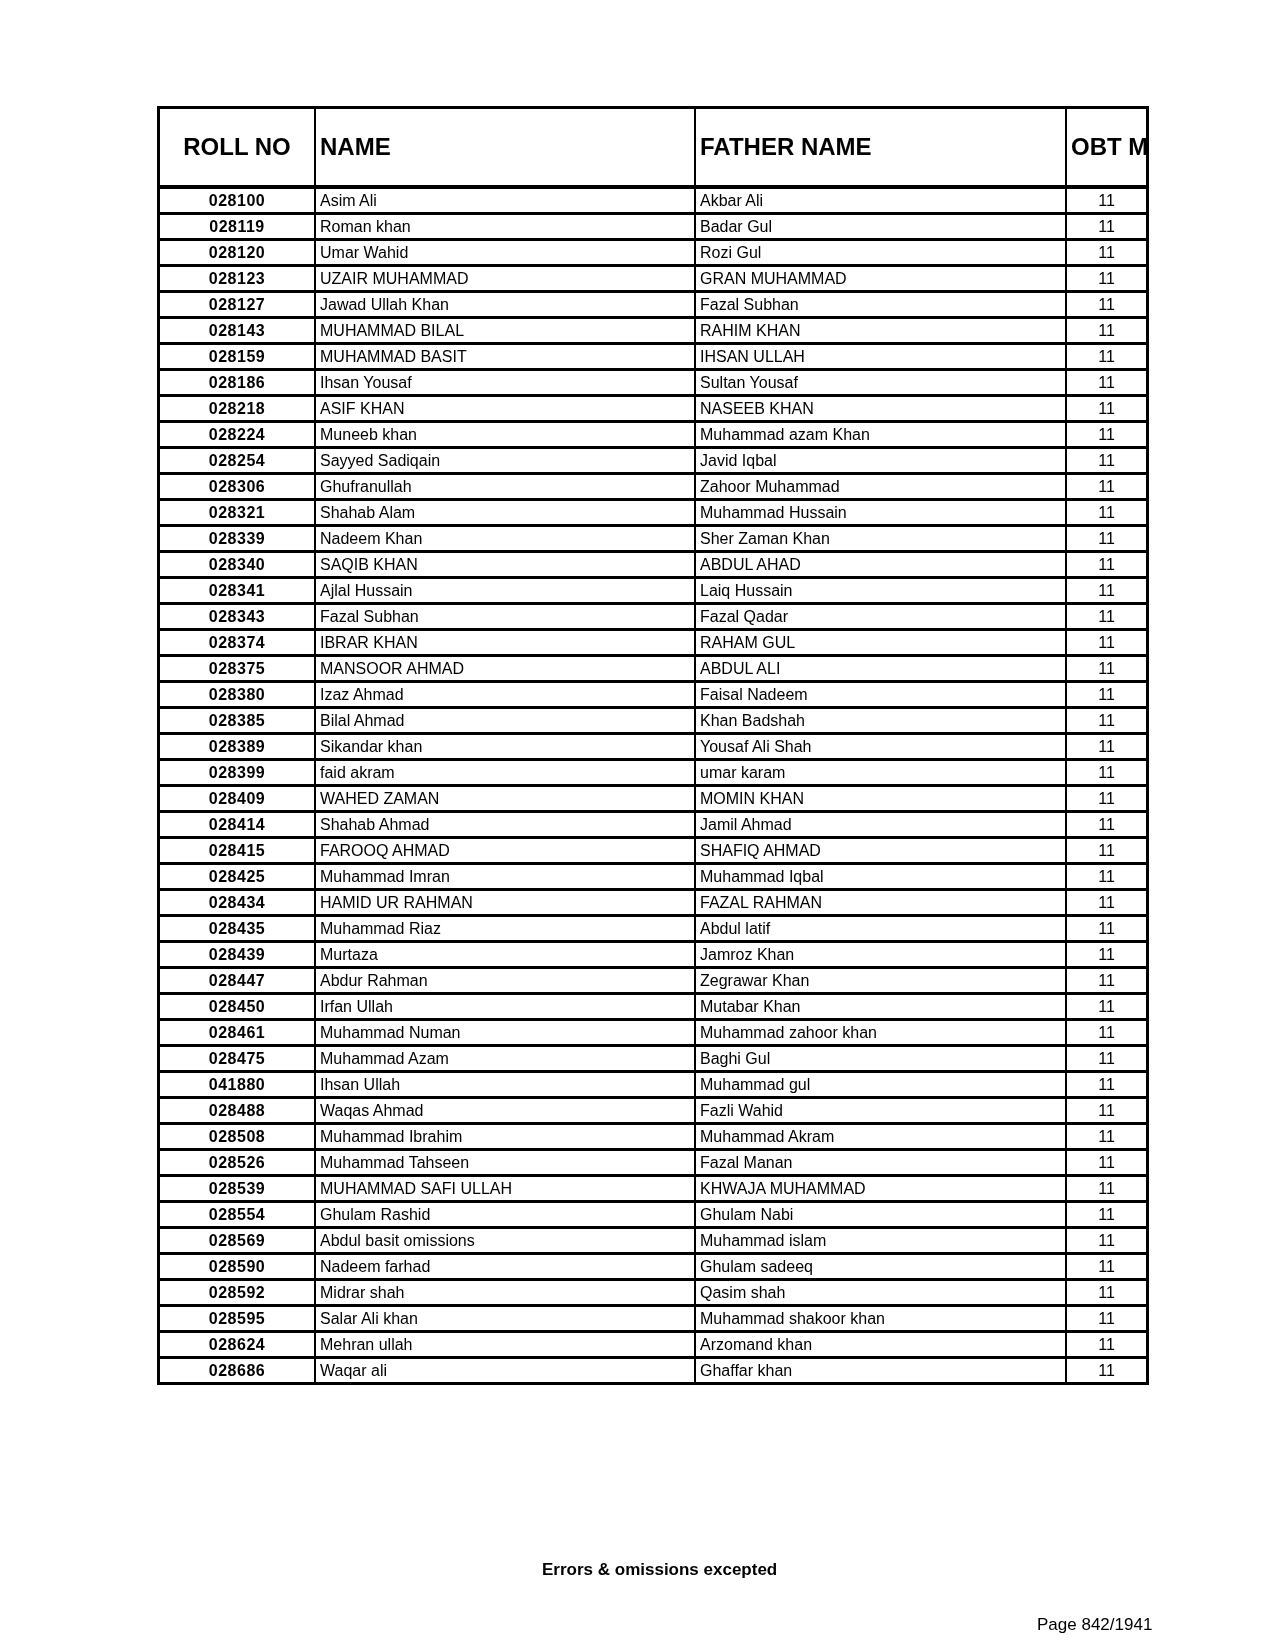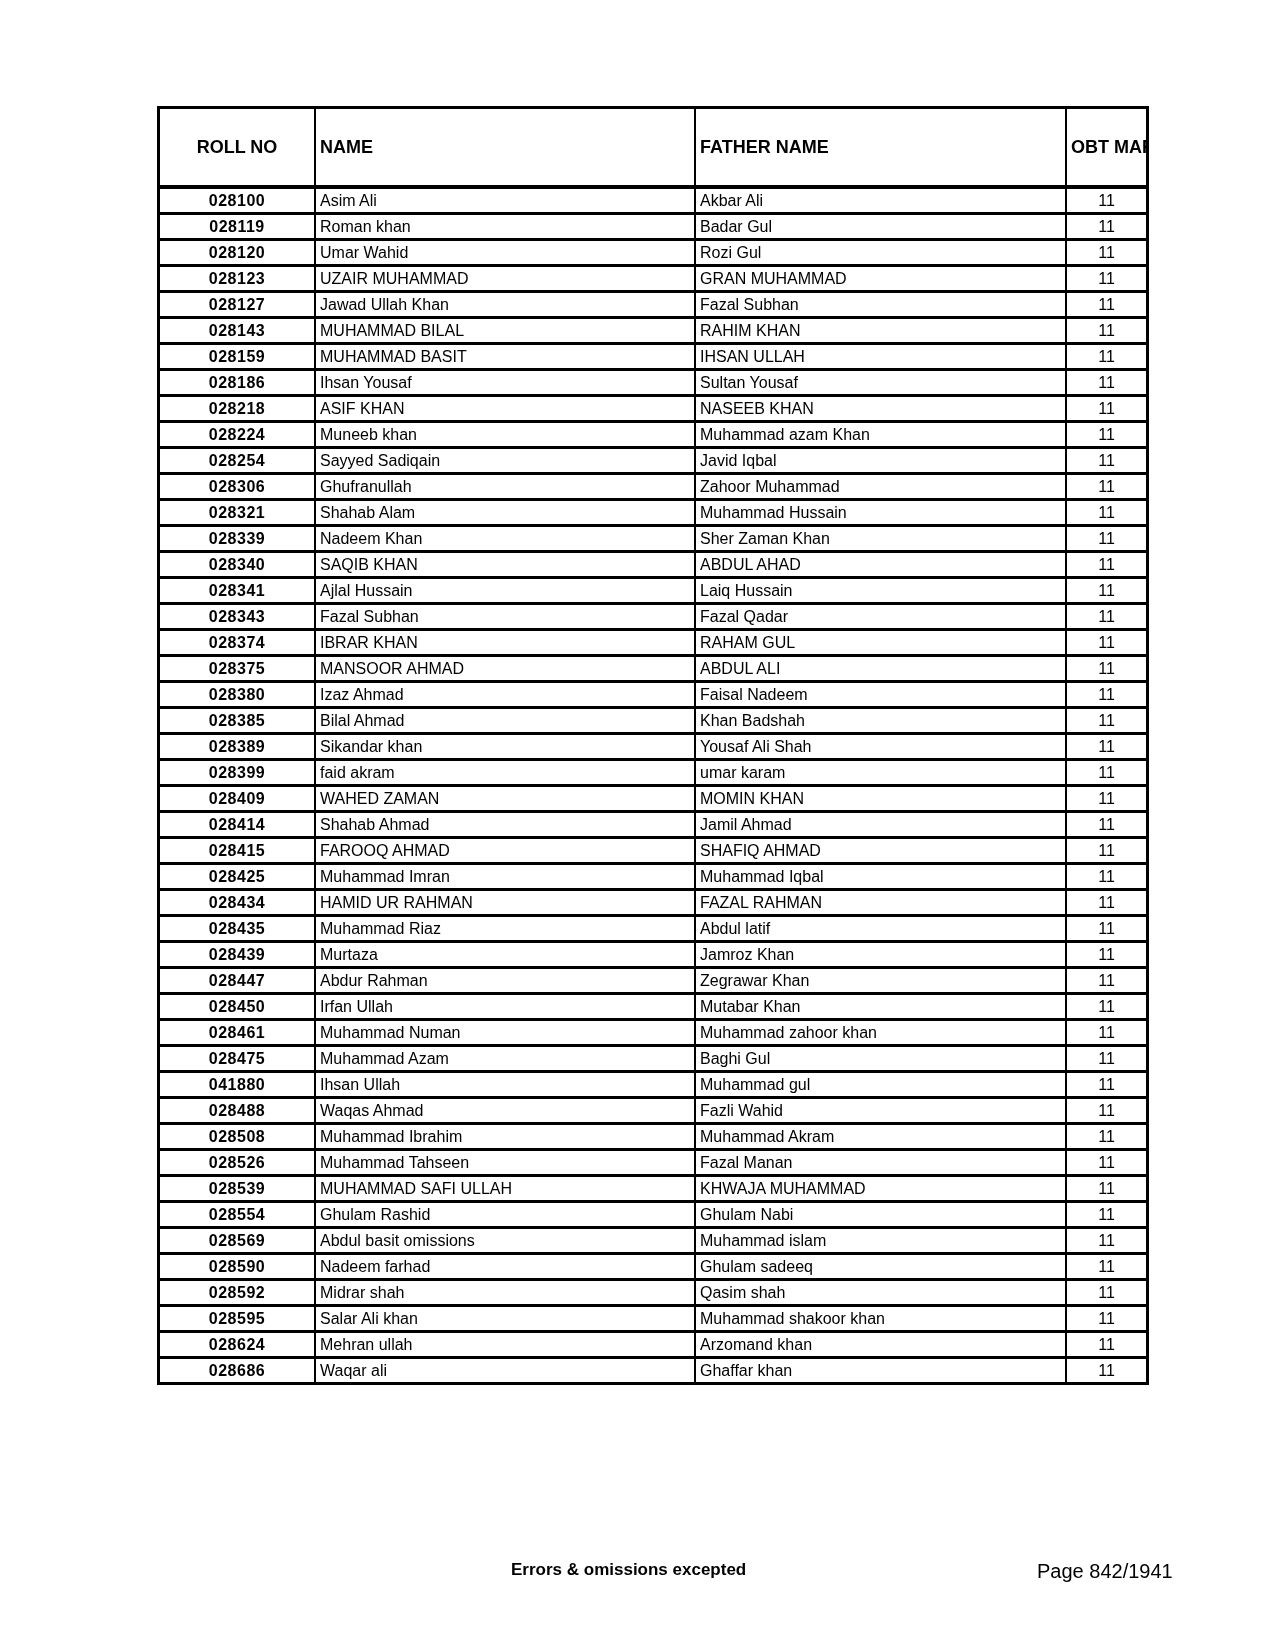--- a/index.html
+++ b/index.html
@@ -27,21 +27,21 @@
   table.marks-table th,
   table.marks-table td {
     border: 2px solid #000000;
     padding: 0 4px;
     overflow: hidden;
     white-space: nowrap;
   }
   
   table.marks-table thead th {
     height: 76px;
-    font-size: 18px;
+    font-size: 24px;
     font-weight: bold;
     border-bottom-width: 4px;
     border-top-width: 3px;
     vertical-align: middle;
   }
   th.col-roll   { width: 146px; text-align: center; }
   th.col-name   { width: 370px; text-align: left; }
   th.col-father { width: 361px; text-align: left; margin-left: 36px; }
   th.col-marks  { width: 71px;  text-align: center; white-space: normal; line-height: 1.25; }
   
@@ -61,29 +61,29 @@
     text-align: left;
   }
   table.marks-table tbody td:nth-child(4) {
     text-align: center;
   }
   table.marks-table { border: 3px solid #000000; }
   
   .footer-note {
     position: absolute;
     top: 1560px;
-    left: 511px;
+    left: 542px;
     font-size: 17px;
     font-weight: bold;
   }
   .footer-page {
     position: absolute;
-    top: 1560px;
+    top: 1615px;
     left: 1037px;
-    font-size: 20px;
+    font-size: 17px;
     font-weight: normal;
   }
 </style>
 </head>
 <body>
 
 <div class="page">
 
   <table class="marks-table">
     <thead>

